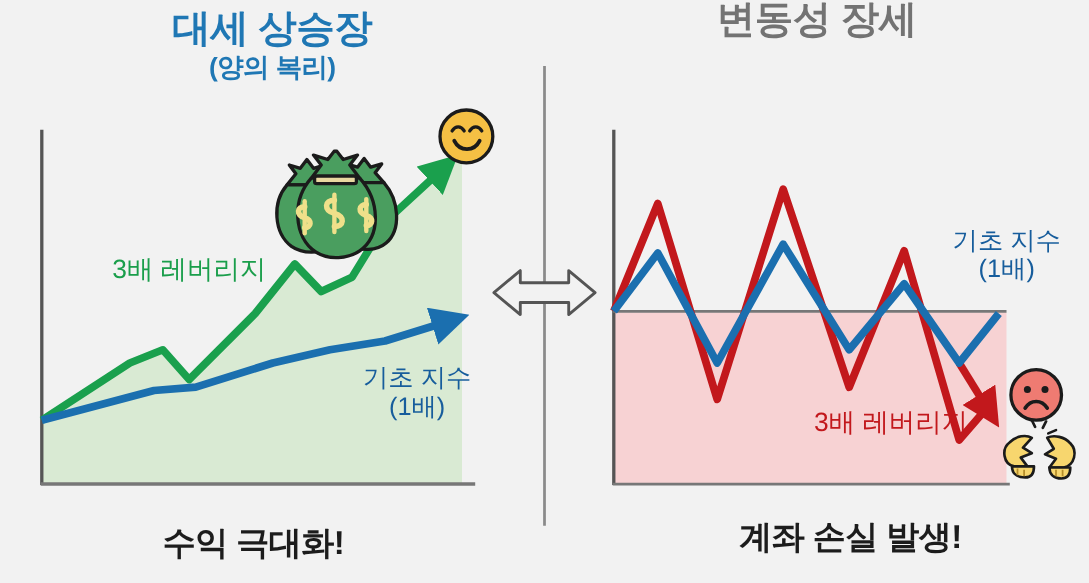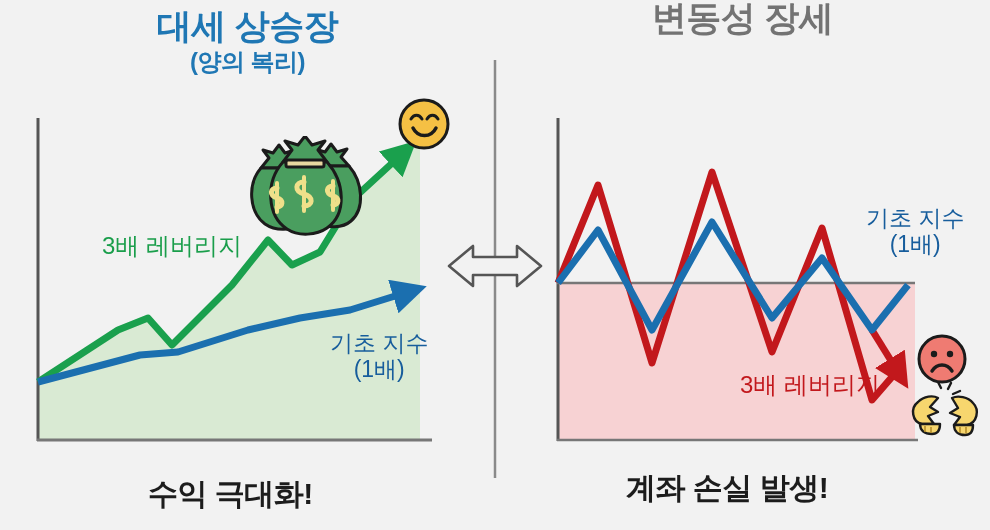--- a/index.html
+++ b/index.html
@@ -83,21 +83,21 @@
 
   .caption {
     position: absolute;
     font-size: 30px;
     font-weight: bold;
     color: #1c1c1c;
     letter-spacing: -0.5px;
     white-space: nowrap;
   }
   .caption-left  { left: 148px; top: 464px; margin-top: 10px; }
-  .caption-right { left: 626px; top: 468px; }
+  .caption-right { left: 672px; top: 468px; }
 
   .emoji-wrap { position: absolute; }
   .smiley   { left: 397px; top: 97px;  width: 54px; height: 54px; }
   .bags     { left: 243px; top: 136px; width: 122px; height: 104px; }
   .sadface  { left: 916px; top: 333px; width: 52px; height: 52px; }
   .coin     { left: 908px; top: 382px; width: 72px; height: 58px; }
   .divider-arrow { left: 447px; top: 240px; width: 96px; height: 52px; }
 </style>
 </head>
 <body>

